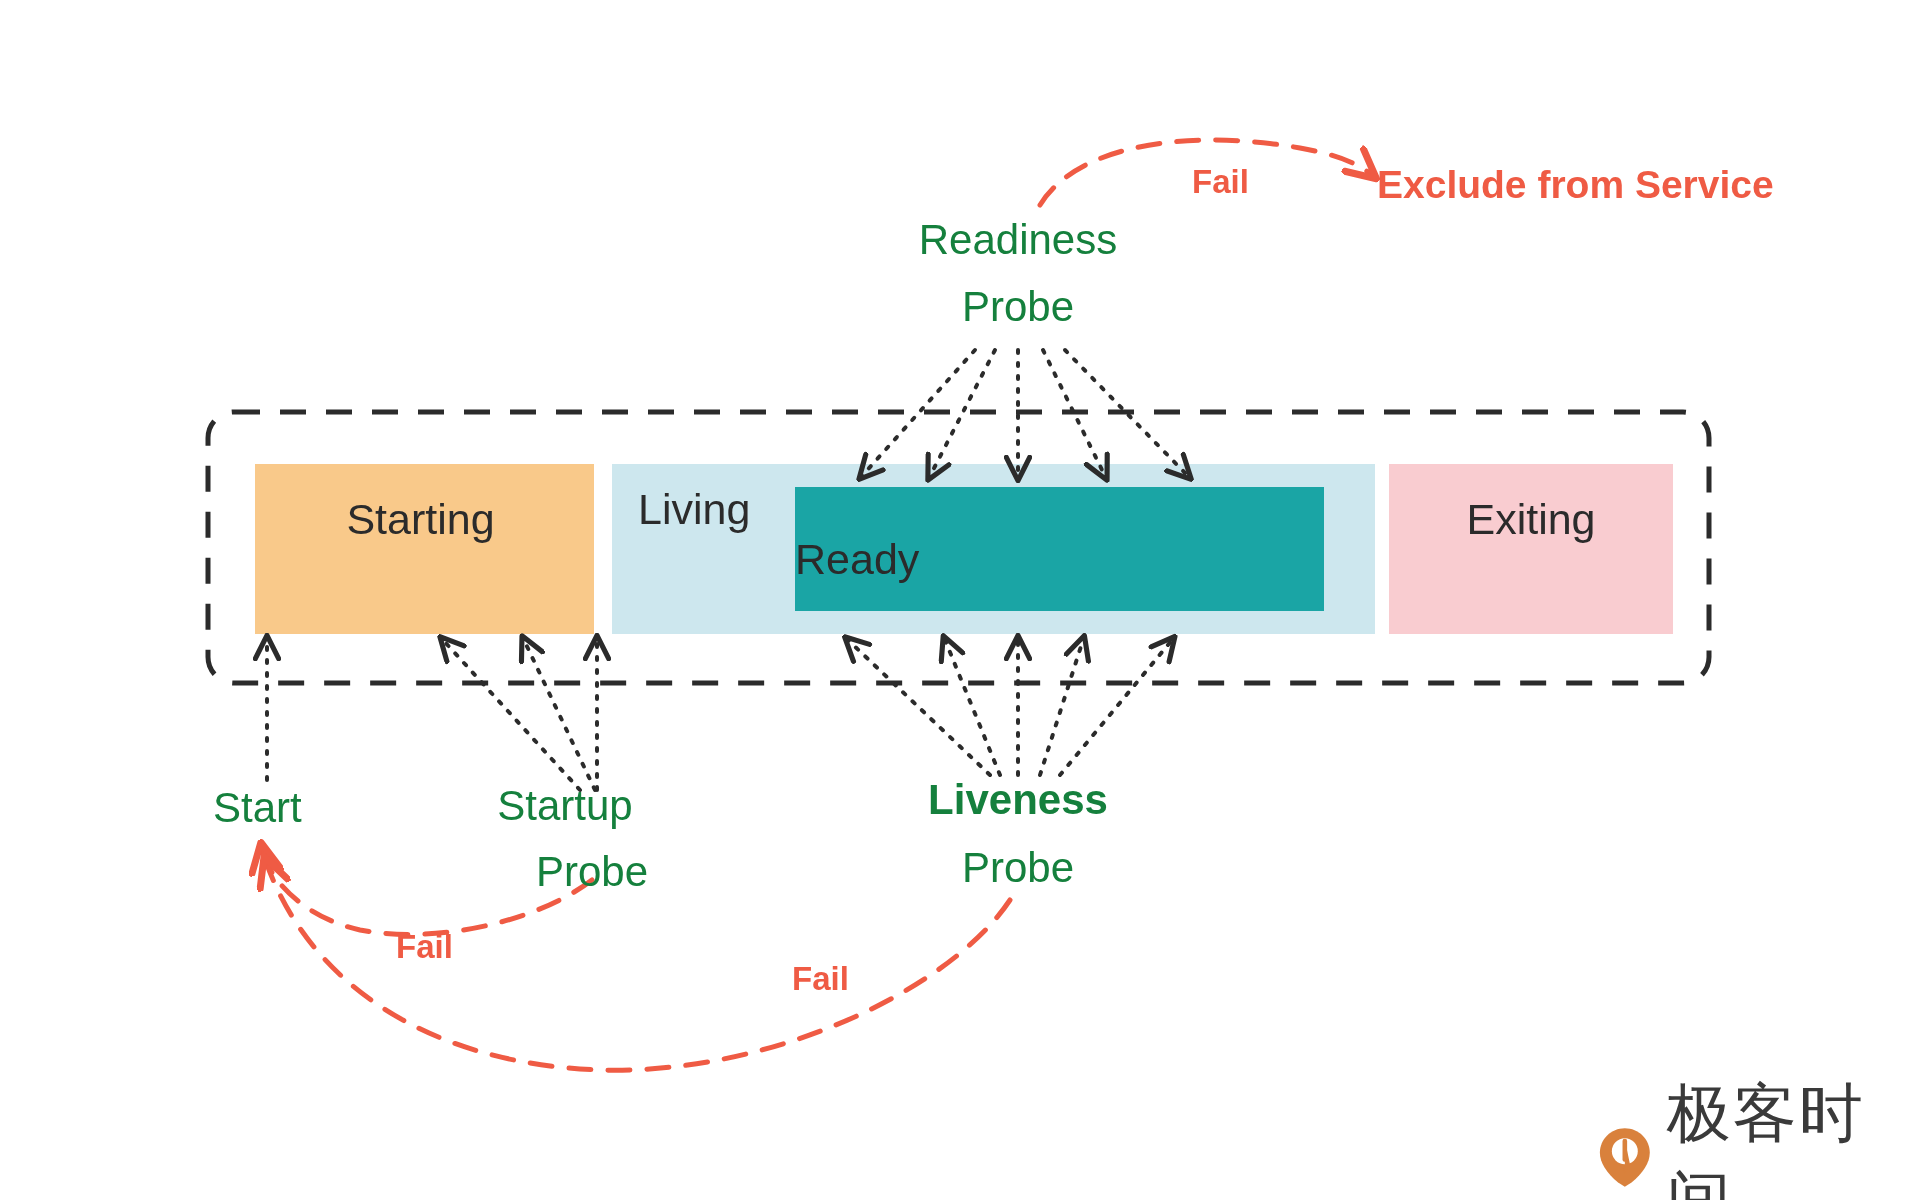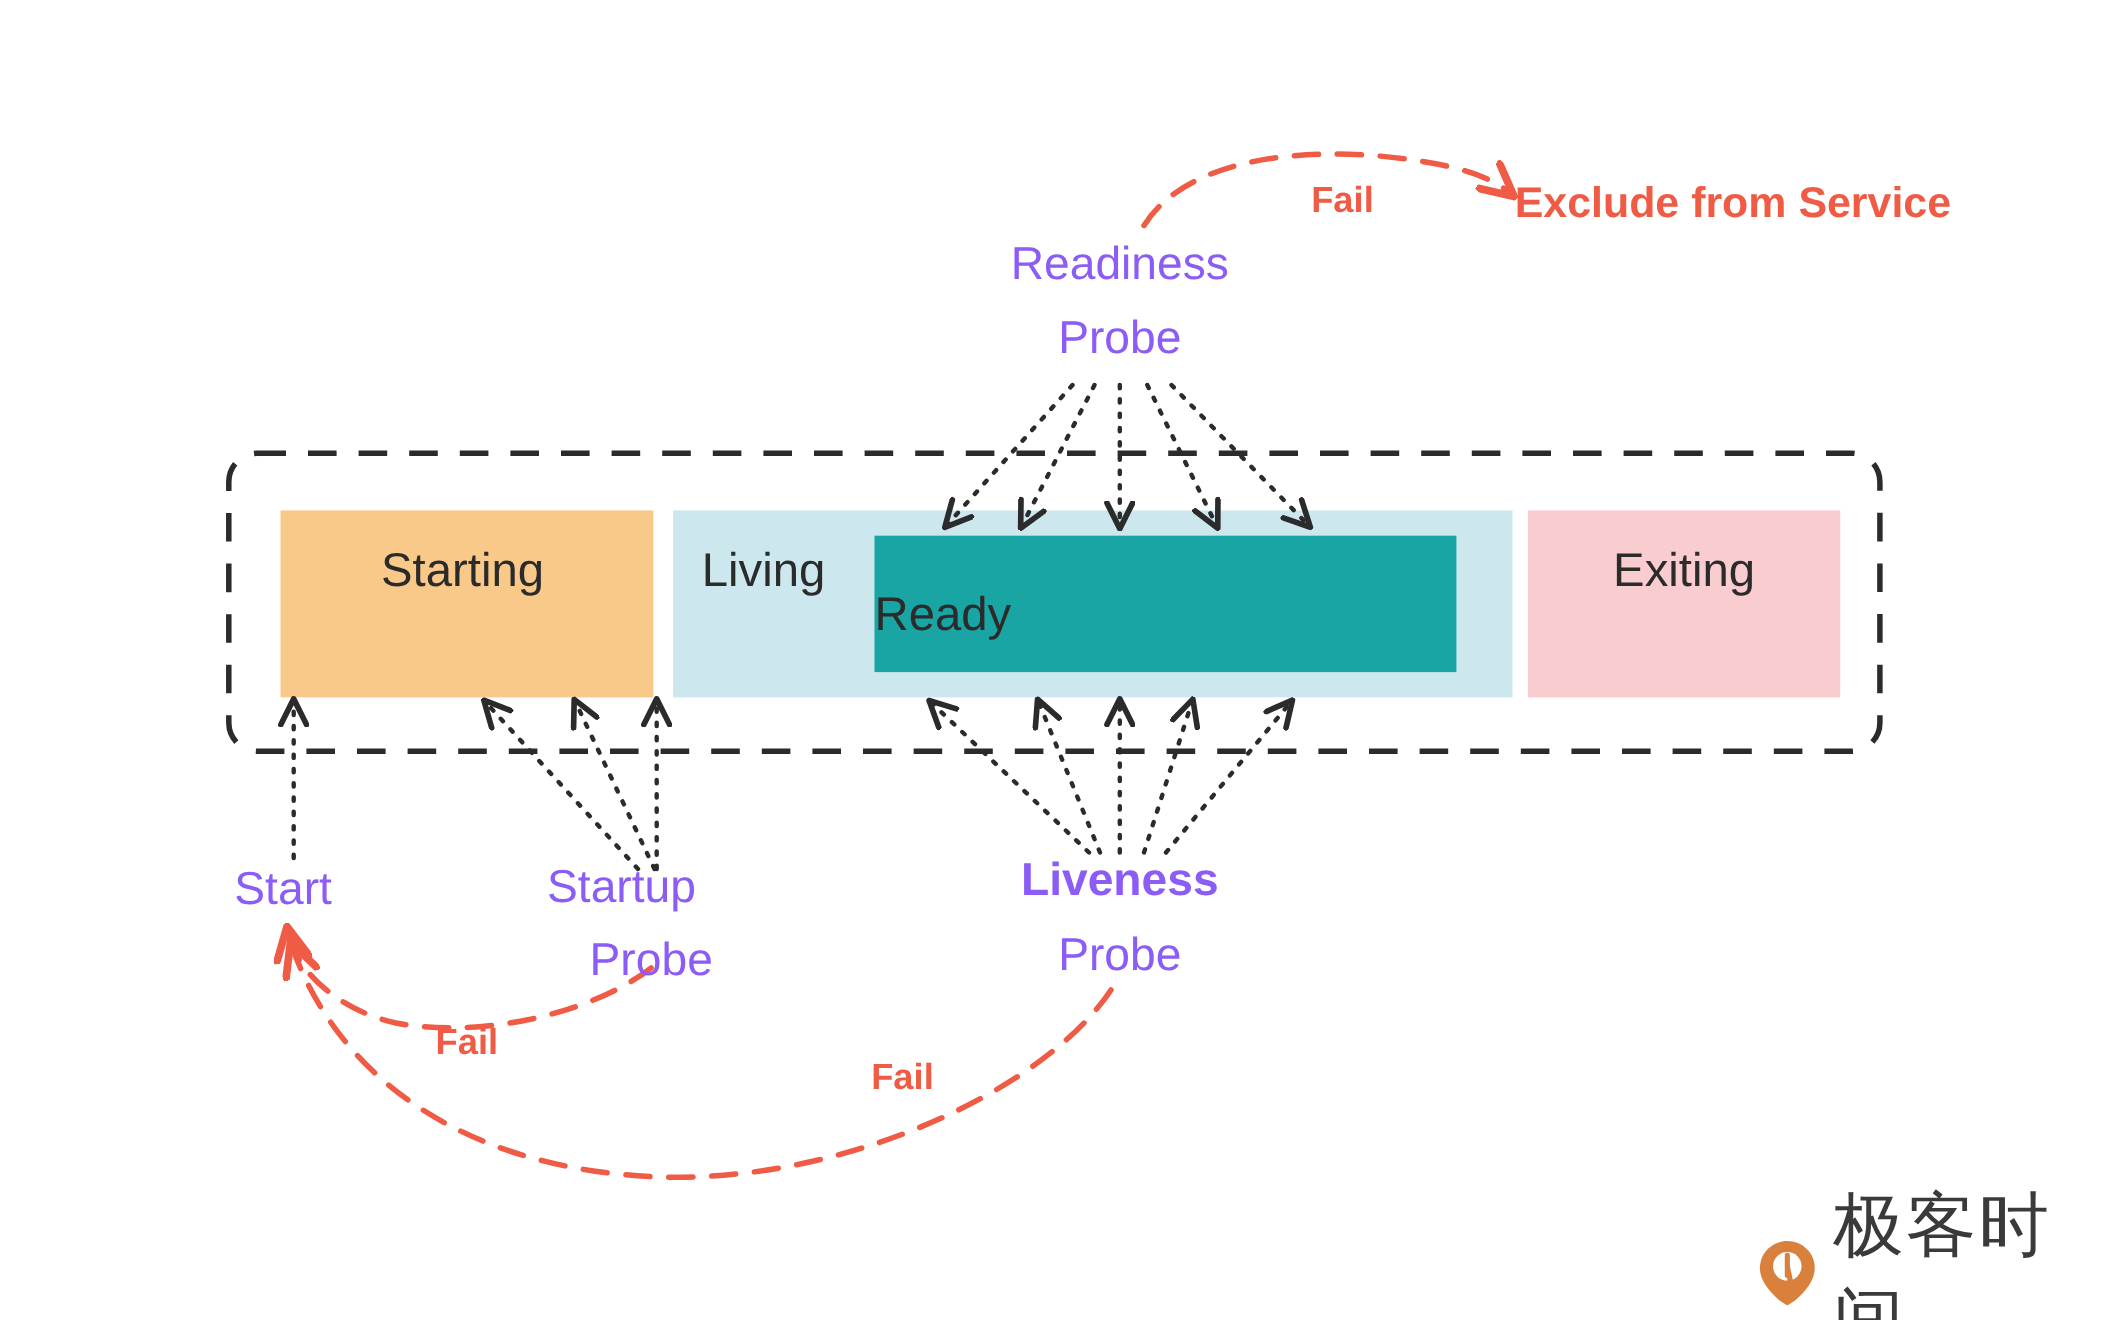--- a/index.html
+++ b/index.html
@@ -1,20 +1,20 @@
 <!DOCTYPE html>
 <html><head>
 <meta charset="utf-8">
 <style>
   html,body{margin:0;padding:0;background:#ffffff;}
   body{width:1920px;height:1200px;overflow:hidden;font-family:"Liberation Sans",sans-serif;}
   #stage{position:relative;width:1920px;height:1200px;background:#fff;}
   svg.layer{position:absolute;top:0;left:0;width:1920px;height:1200px;}
   .lbl{position:absolute;white-space:pre;}
-  .dark{color:#8b5cf6;}
+  .dark{color:#15803d;}
   .red{color:#ef5b44;}
   .state-label{position:absolute;color:#2b2b2b;font-size:40px;}
   .logo-text{font-family:"DejaVu Sans","Liberation Sans",sans-serif;}
 </style>
 </head>
 <body>
 
 <div id="stage">
 
   <svg class="layer" viewBox="0 0 1920 1200">
@@ -62,21 +62,21 @@
 
     <path d="M1040,205 C1080,140 1200,130 1300,148 C1340,155 1360,165 1372,175" fill="none" stroke="#ef5b44" stroke-width="5" stroke-dasharray="22 17" stroke-linecap="round" marker-end="url(#arrowRed)"></path>
 
     <path d="M592,880 C540,920 440,945 360,930 C305,918 268,880 262,848" fill="none" stroke="#ef5b44" stroke-width="5" stroke-dasharray="22 17" stroke-linecap="round" marker-end="url(#arrowRed)"></path>
 
     <path d="M1010,900 C950,990 770,1075 600,1070 C430,1064 310,985 266,862" fill="none" stroke="#ef5b44" stroke-width="5" stroke-dasharray="22 17" stroke-linecap="round" marker-end="url(#arrowRed)"></path>
   </svg>
 
   <div class="state-label" style="left:255px; top:495px; width:331px; text-align:center; font-size:43px;">Starting</div>
 
-  <div class="state-label" style="left:638px; top:495px; text-align:left; font-size:43px;">Living</div>
+  <div class="state-label" style="left:638px; top:485px; text-align:left; font-size:43px;">Living</div>
 
   <div class="state-label" style="left:795px; top:535px; width:529px; text-align:left; font-size:43px;">Ready</div>
 
   <div class="state-label" style="left:1389px; top:495px; width:284px; text-align:center; font-size:43px;">Exiting</div>
 
   <div class="lbl dark" style="left:898px; top:219px; font-size:42px; line-height:1; width:240px; text-align:center;">Readiness</div>
   <div class="lbl dark" style="left:898px; top:286px; font-size:42px; line-height:1; width:240px; text-align:center;">Probe</div>
 
   <div class="lbl dark" style="left:440px; top:785px; font-size:42px; line-height:1; width:250px; text-align:center;">Startup</div>
   <div class="lbl dark" style="left:467px; top:851px; font-size:42px; line-height:1; width:250px; text-align:center;">Probe</div>

